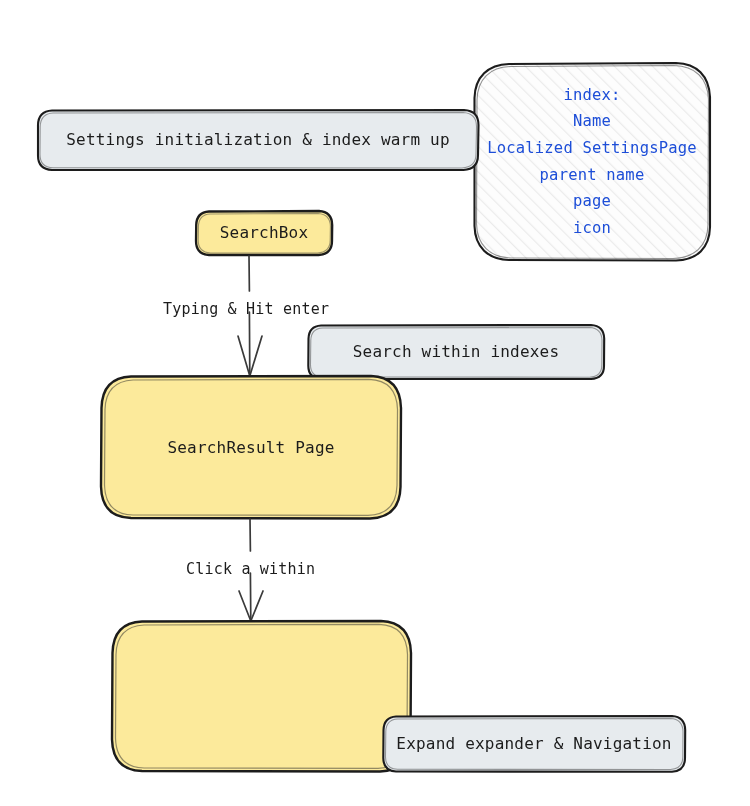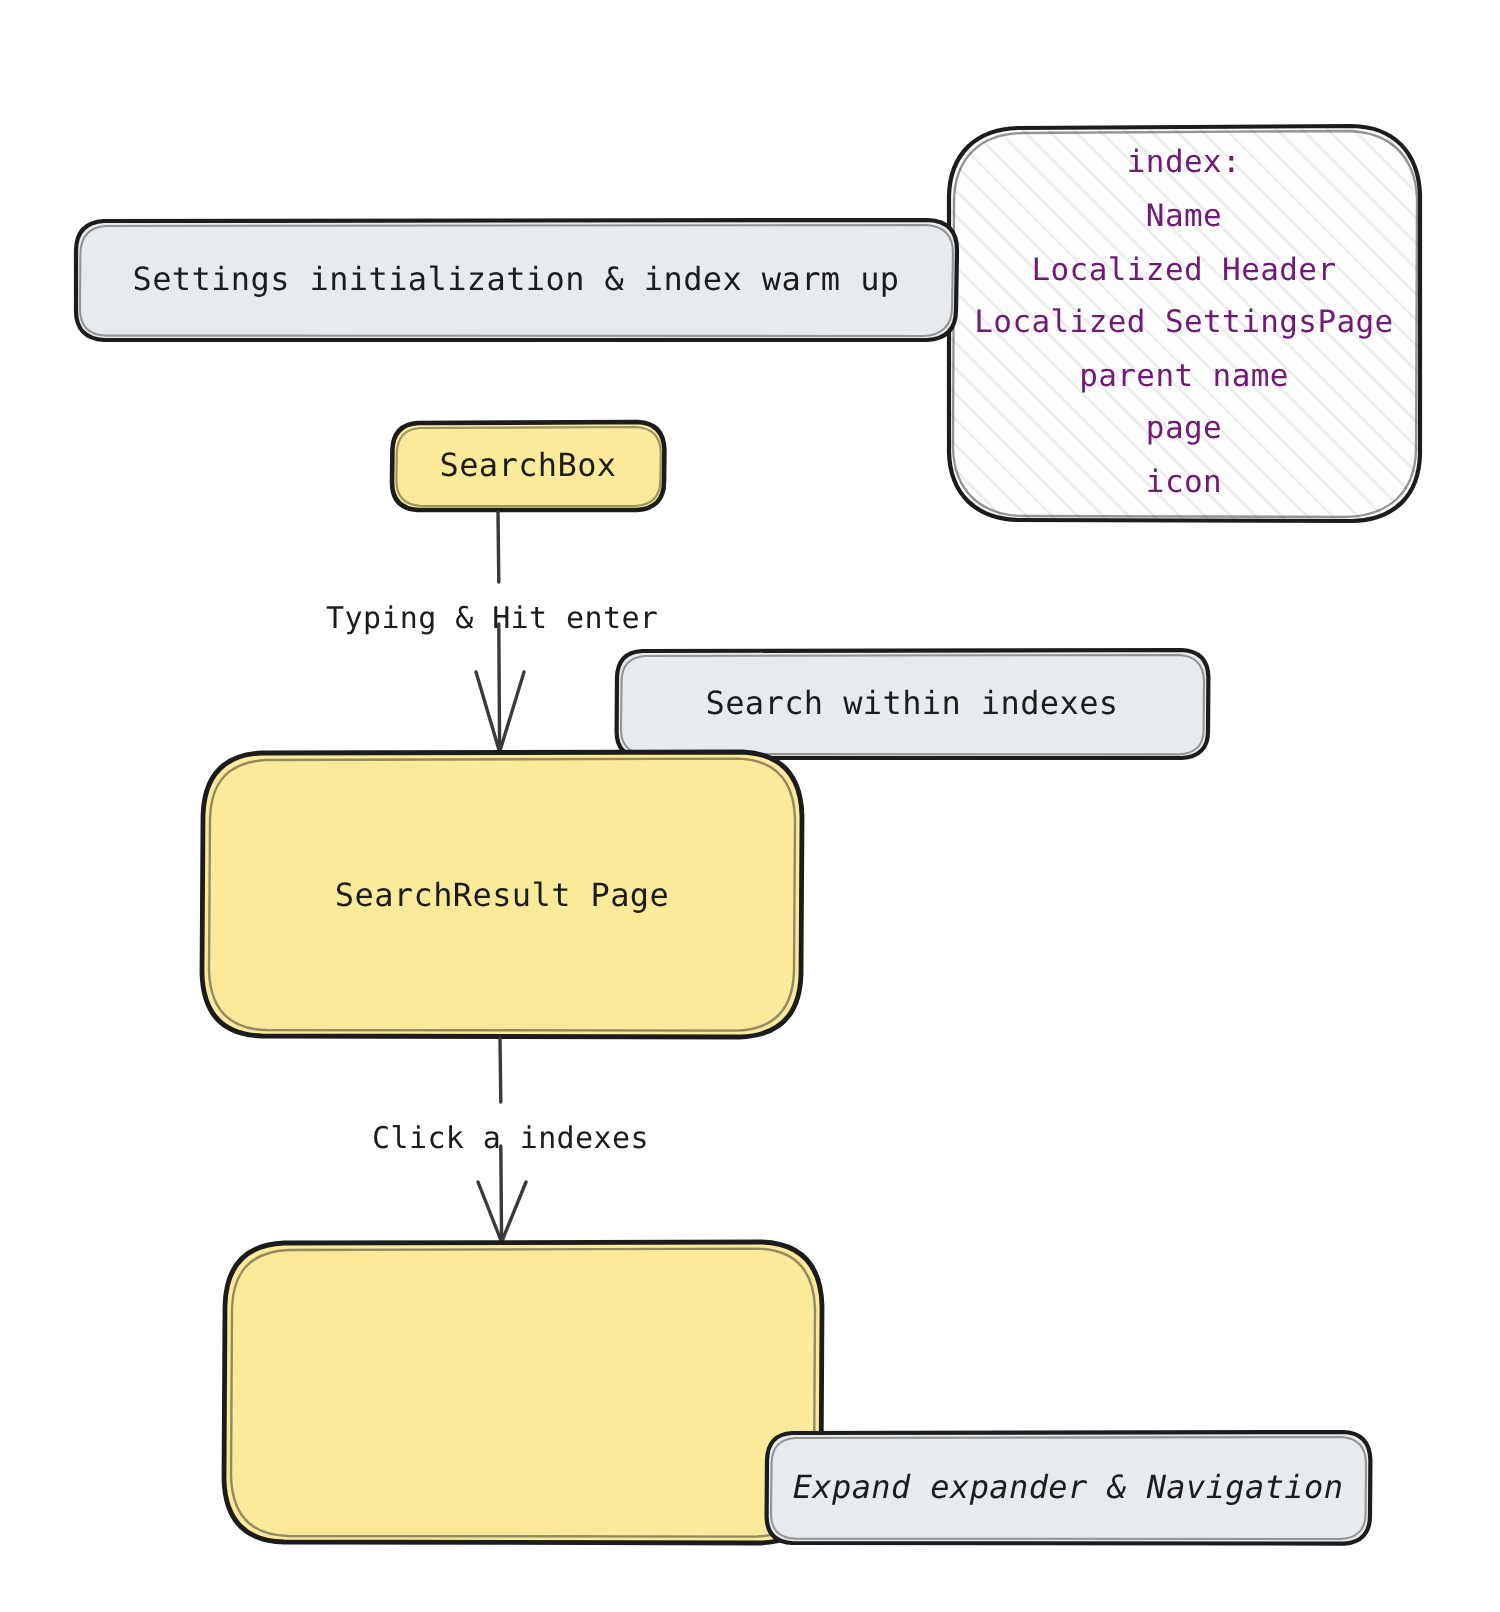--- a/index.html
+++ b/index.html
@@ -55,21 +55,21 @@
     white-space: pre;
     pointer-events: none;
   }
 
   .hatch-label {
     position: absolute;
     display: flex;
     flex-direction: column;
     align-items: center;
     justify-content: center;
-    color: #701a75;
+    color: #1d4ed8;
     font-size: 15.5px;
     line-height: 1.72;
     letter-spacing: 0.2px;
     white-space: pre;
     pointer-events: none;
   }
 </style>
 </head>
 <body>
 
@@ -241,35 +241,34 @@
                L 397.5 769.3
                C 389.5 769 385.5 764.5 385.5 757
                L 385.8 731.5
                C 386 723.8 389.5 719.5 397.5 719" fill="none" stroke="#2a2a2a" stroke-width="1.05" opacity="0.45"></path>
     </g>
   </svg>
 
   <div class="hatch-label" style="left:474px; top:63px; width:236px; height:197px;">
     <span>index:</span>
     <span>Name</span>
-    <span>Localized Header</span>
     <span>Localized SettingsPage</span>
     <span>parent name</span>
     <span>page</span>
     <span>icon</span>
   </div>
 
   <div class="node-label" style="left:38px; top:110px; width:440px; height:60px;">Settings initialization &amp; index warm up</div>
 
   <div class="node-label" style="left:308px; top:325px; width:296px; height:54px;border-radius:13px;">Search within indexes</div>
 
-  <div class="node-label" style="left:383px; top:716px; width:302px; height:56px;font-style:italic;">Expand expander &amp; Navigation</div>
+  <div class="node-label" style="left:383px; top:716px; width:302px; height:56px;">Expand expander &amp; Navigation</div>
 
   <div class="node-label" style="left:196px; top:211px; width:136px; height:44px;border-radius:18px;">SearchBox</div>
 
   <div class="node-label" style="left:101px; top:376px; width:300px; height:143px;">SearchResult Page</div>
 
 
   <div class="edge-label" style="left:163px; top:300px;text-align:right;">Typing &amp; Hit enter</div>
 
-  <div class="edge-label" style="left:186px; top:560px;">Click a indexes</div>
+  <div class="edge-label" style="left:186px; top:560px;">Click a within</div>
 
 </div>
 
 </body></html>

